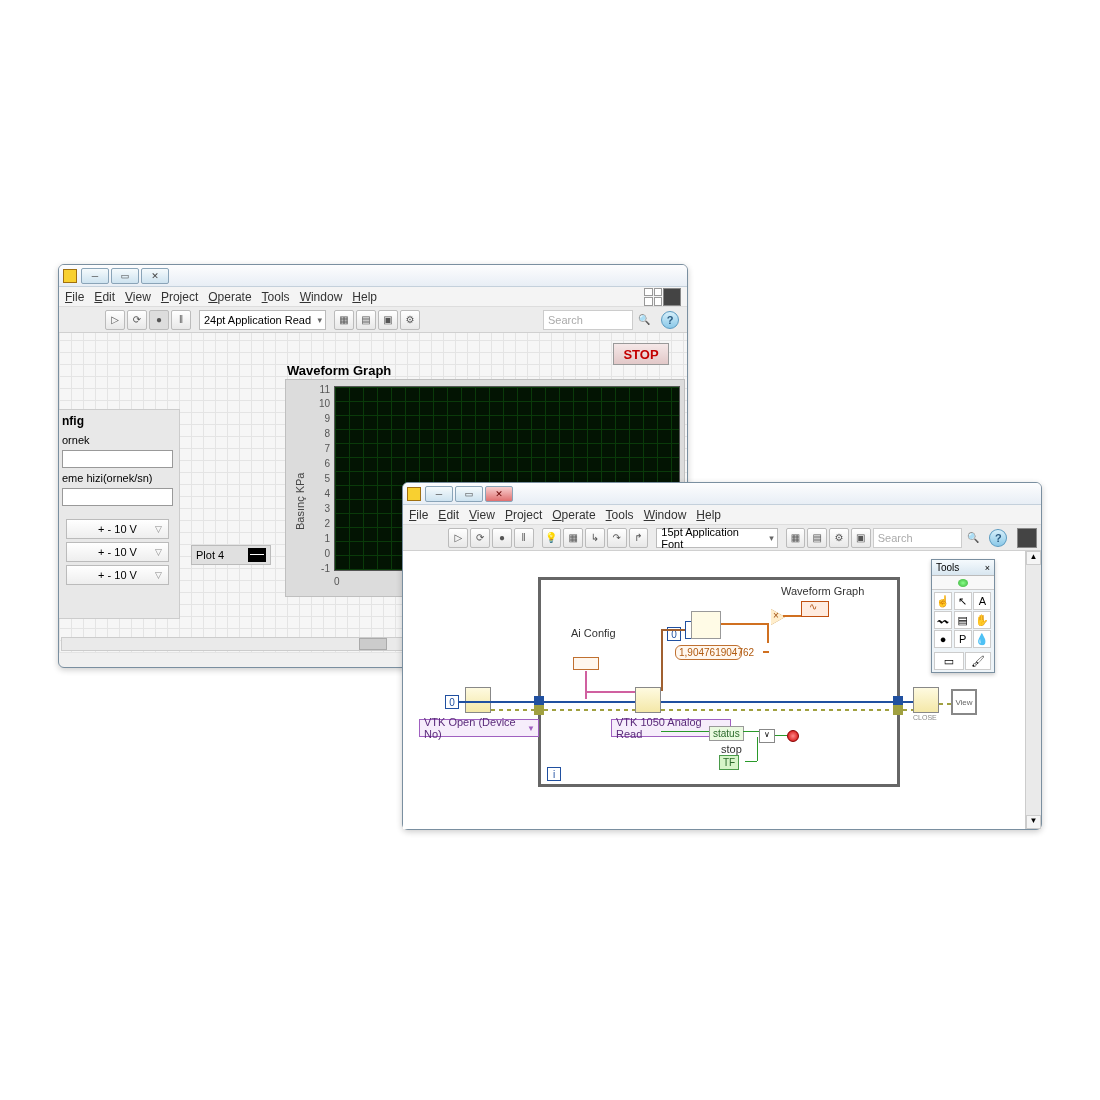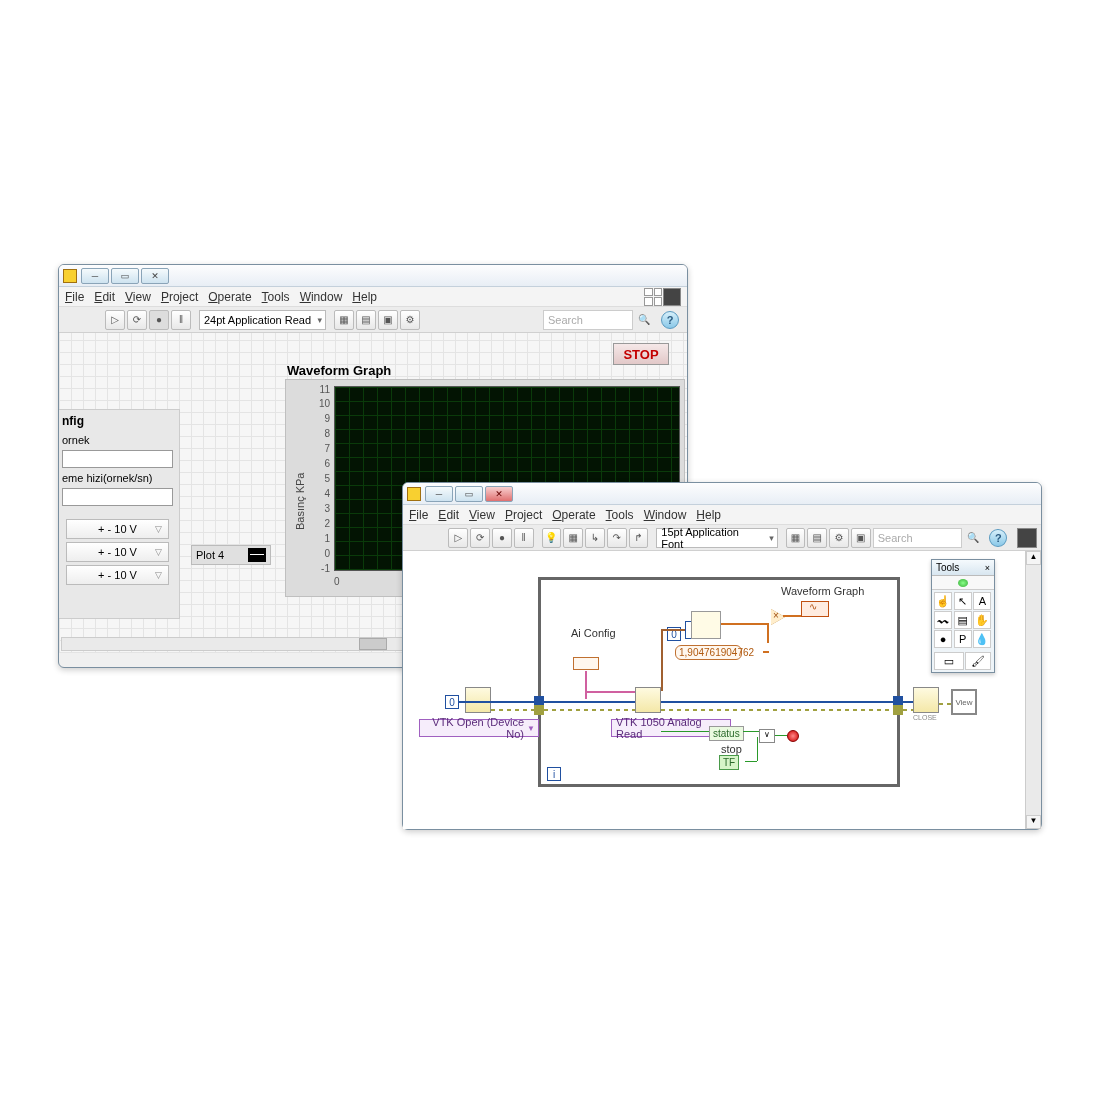--- a/index.html
+++ b/index.html
@@ -383,21 +383,21 @@
     <div style="width:20px;height:20px;border:1px solid #888;background:#444;margin-left:4px;"></div>
   </div>
   <div class="bd-content-row">
     <div class="bd-area">
 
       <div class="while-loop" style="left:135px; top:26px; width:362px; height:210px;"></div>
       <div class="bd-blue-box" style="left:144px; top:216px;">i</div>
 
       <div class="bd-blue-box" style="left:42px; top:144px;">0</div>
       <div class="bd-node" style="left:62px; top:136px;"></div>
-      <div class="bd-purple" style="left:16px; top:168px; width:120px;text-align:right;">VTK Open (Device No)</div>
+      <div class="bd-purple" style="left:16px; top:168px; width:120px;">VTK Open (Device No)</div>
 
       <div class="wire-h" style="left:56px; top:150px; width:78px;"></div>
       <div class="tunnel" style="left:131px; top:145px;"></div>
       <div class="wire-h dash" style="left:88px; top:158px; width:46px;"></div>
       <div class="tunnel orange" style="left:131px; top:154px;background:#a0a040"></div>
 
       <div class="bd-label" style="left:168px; top:76px;">Ai Config</div>
       <div class="bd-orange-box" style="left:170px; top:106px; width:26px;height:13px;"></div>
       <div class="wire-v pink" style="left:182px; top:120px; height:20px;"></div>
 

